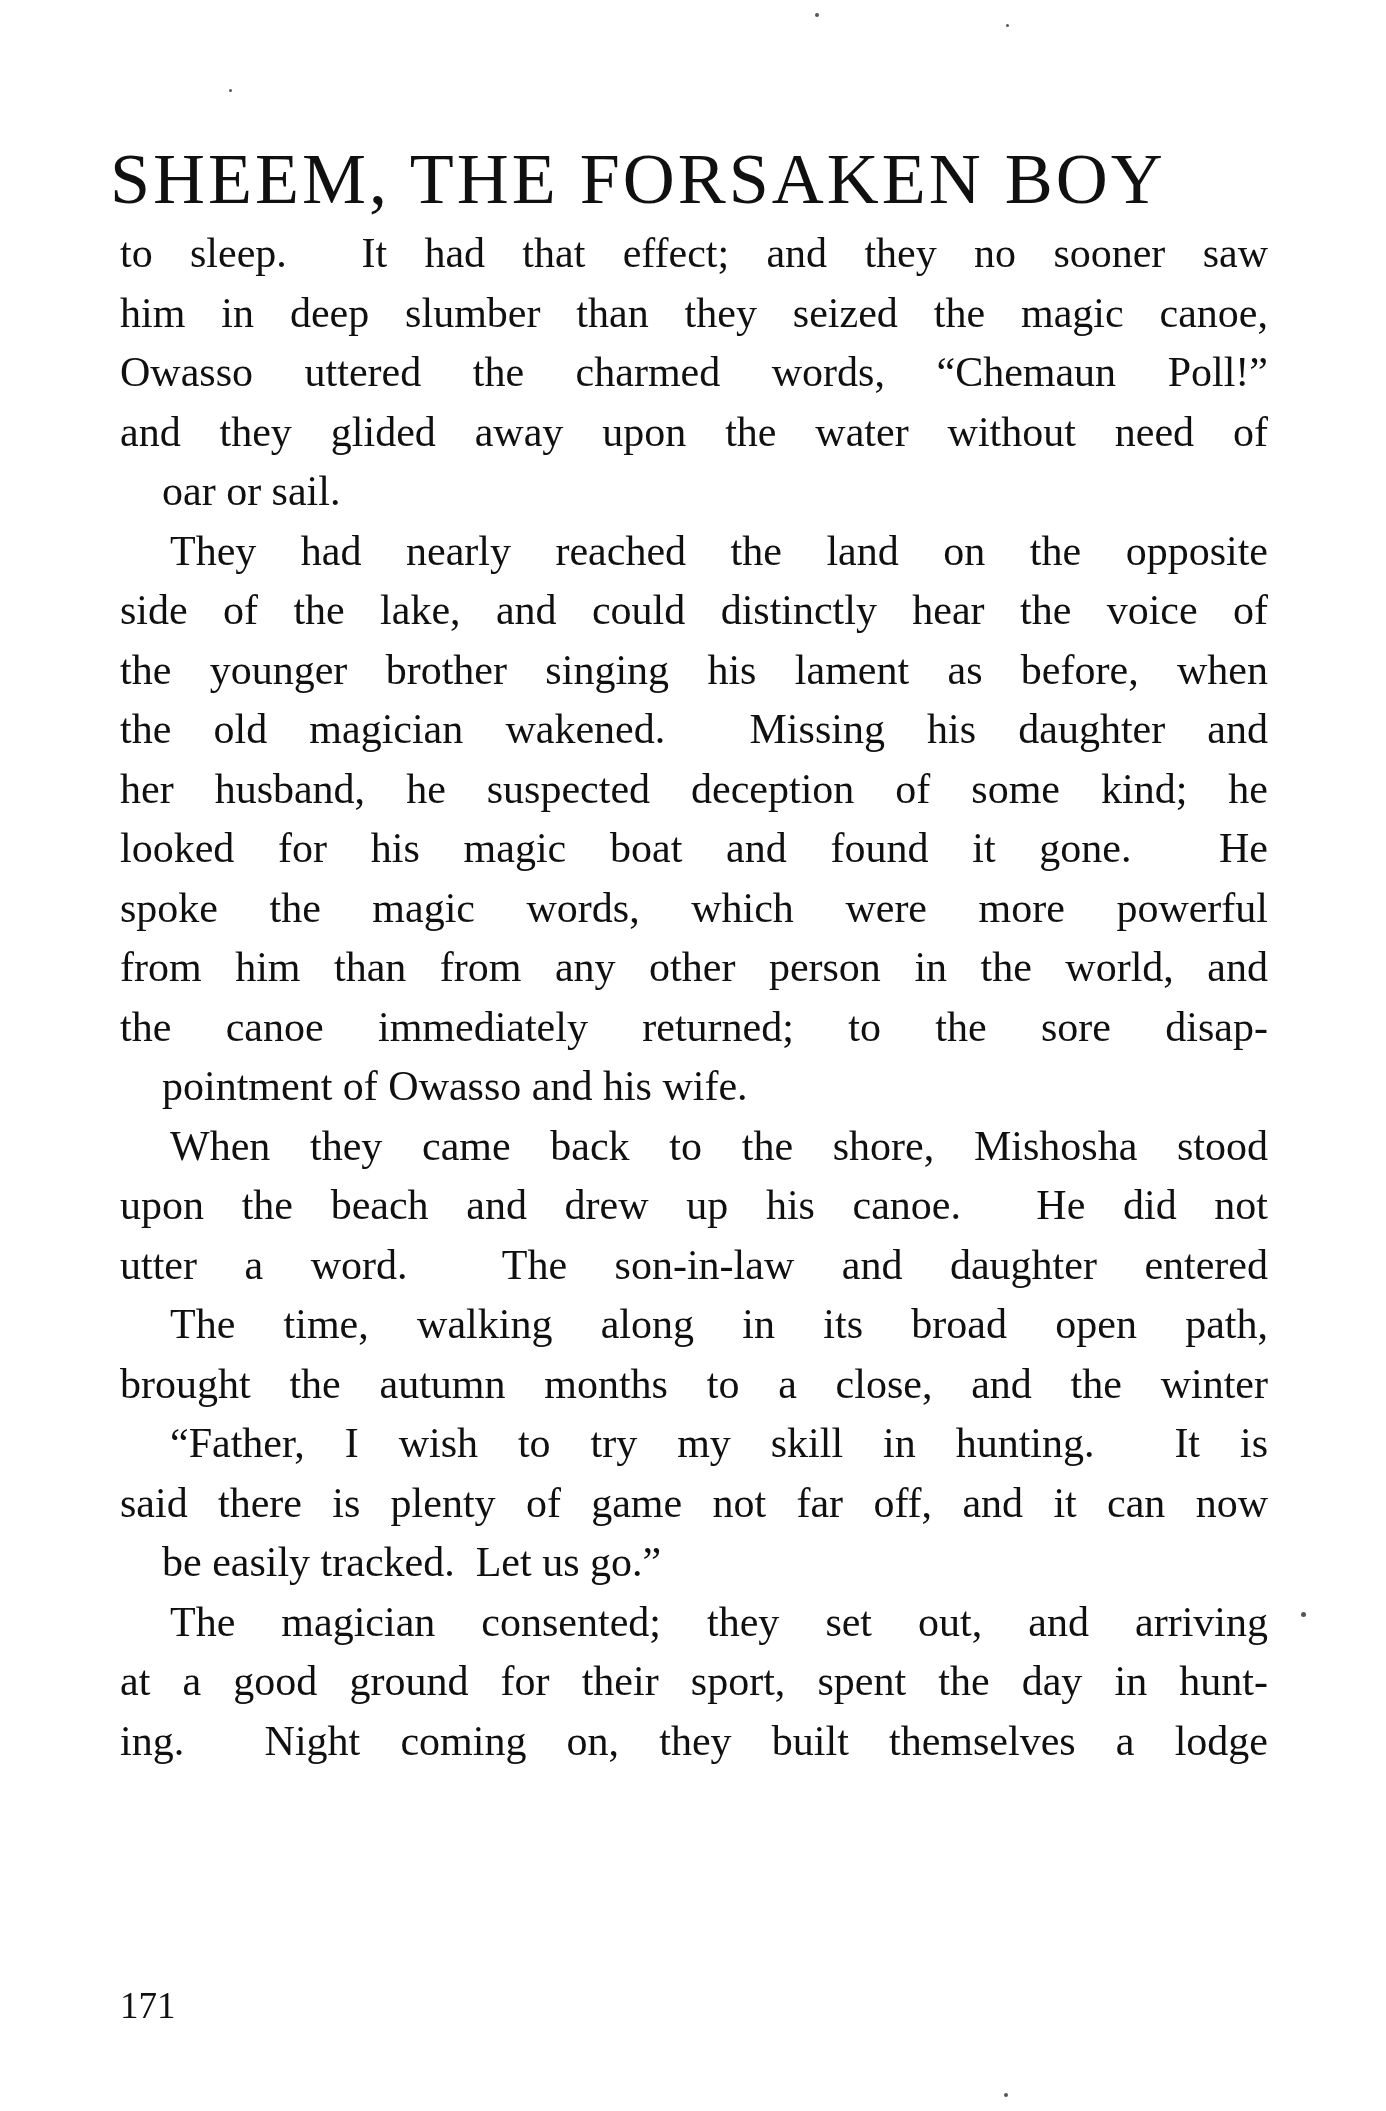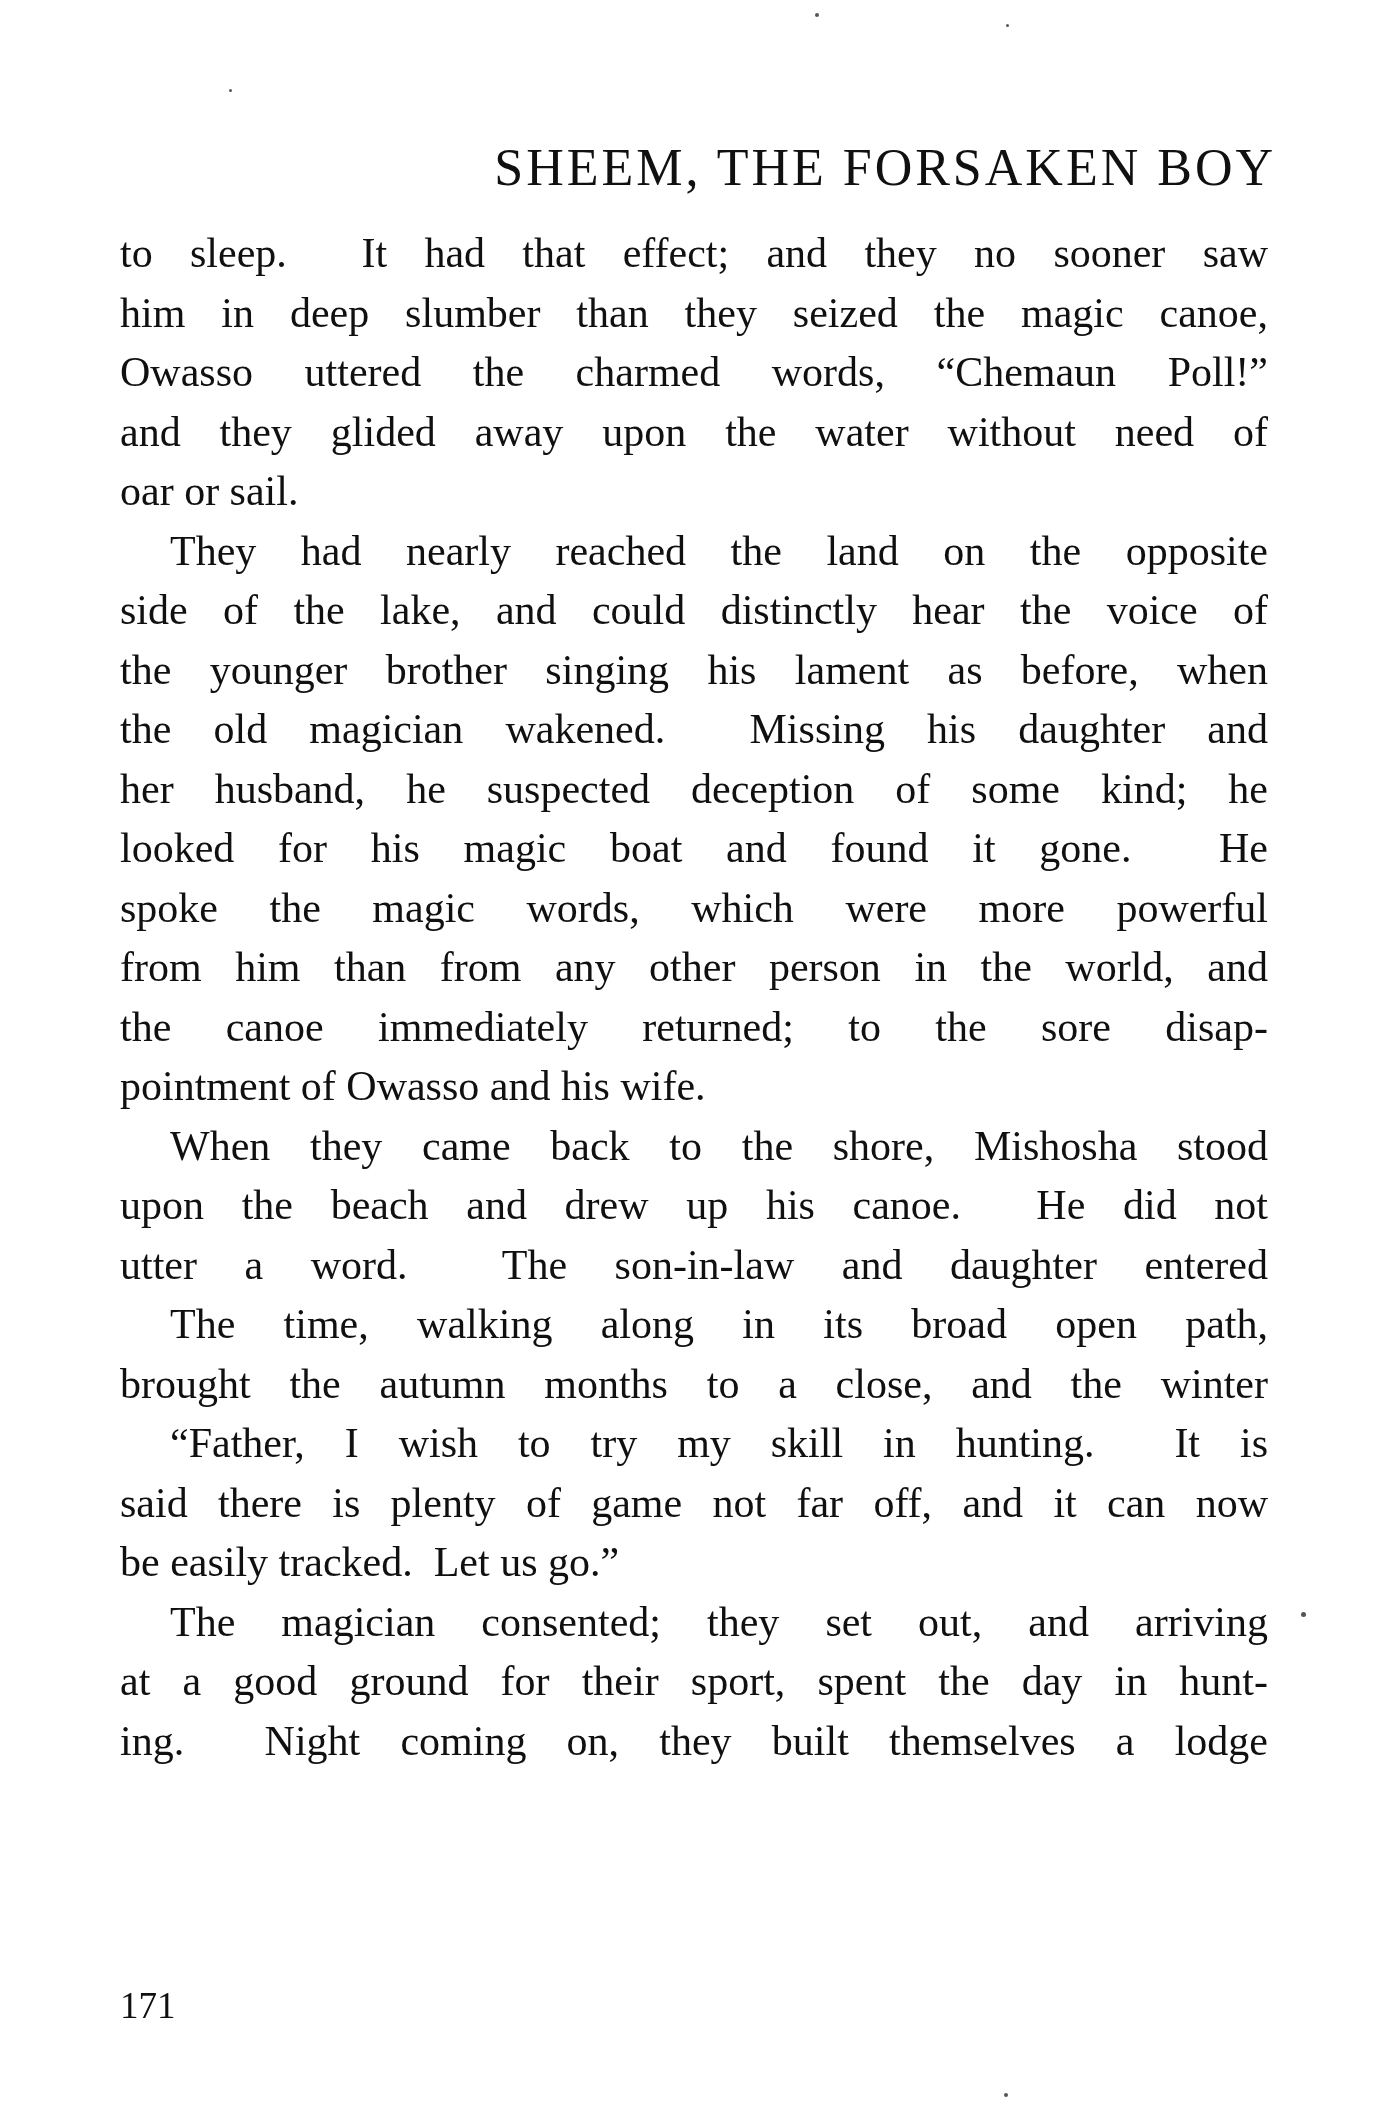--- a/index.html
+++ b/index.html
@@ -13,43 +13,44 @@
     height: 2111px;
     margin: 0 auto;
     background: #ffffff;
     color: #101010;
     font-family: "Liberation Serif", "DejaVu Serif", serif;
     overflow: hidden;
   }
   .title {
     position: absolute;
     top: 138px;
-    left: 128px;
+    left: 110px;
     width: 1148px;
     margin: 0;
-    text-align: right;
-    font-size: 52px;
+    text-align: left;
+    font-size: 72px;
     font-weight: normal;
     letter-spacing: 3px;
     white-space: nowrap;
   }
   .body-text {
     position: absolute;
     top: 224px;
     left: 120px;
     width: 1148px;
     font-size: 42px;
     line-height: 59.5px;
   }
   .line {
     text-align: justify;
     text-align-last: justify;
   }
   .line.last {
     text-align-last: left;
+    margin-left: 42px;
   }
   .line.indent {
     text-indent: 50px;
   }
   .pageno {
     position: absolute;
     top: 1984px;
     left: 120px;
     width: 1148px;
     text-align: left;

